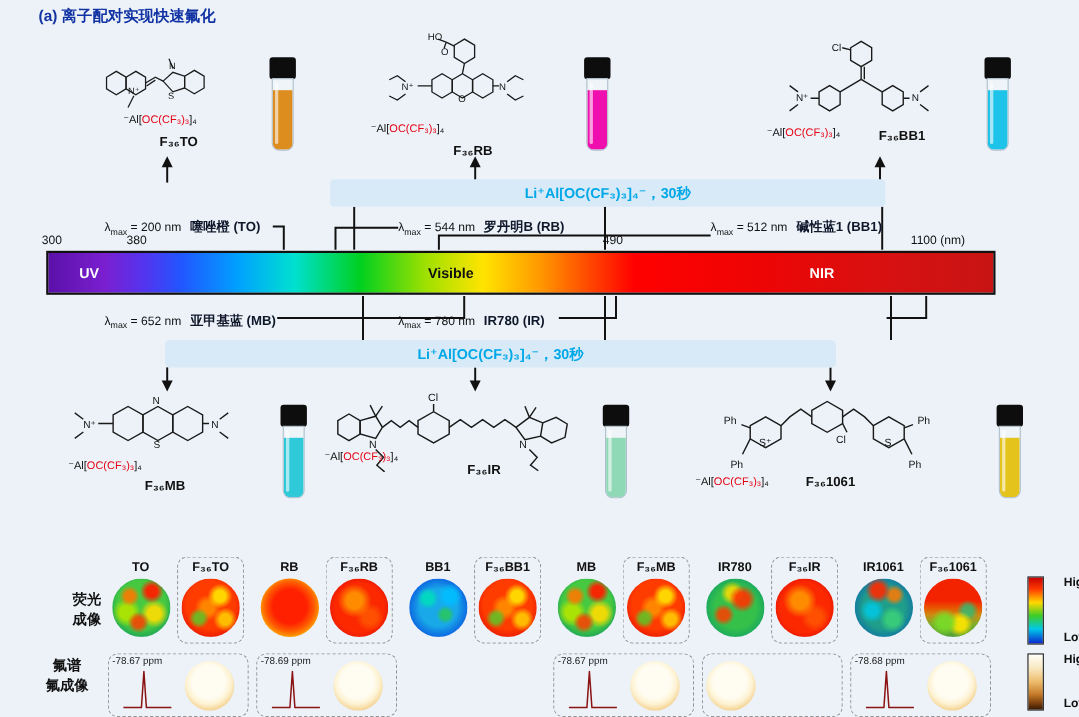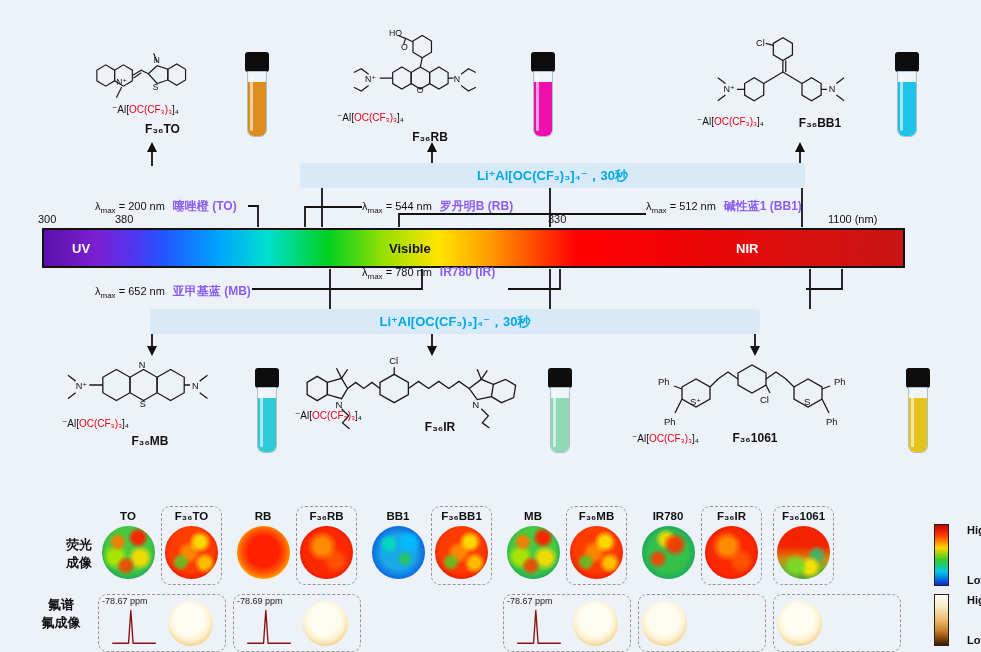--- a/index.html
+++ b/index.html
@@ -29,21 +29,21 @@
          background:rgba(255,255,255,.6);border-radius:2px;}
 
   
   .banner{position:absolute;background:#d8eaf7;border-radius:4px;text-align:center;
           font-size:13px;font-weight:bold;color:#00a8e8;line-height:25px;height:25px;}
 
   
   .lamrow{position:absolute;display:flex;gap:8px;align-items:baseline;white-space:nowrap;}
   .lam{font-size:11px;color:#111;}
   .lam sub{font-size:8px;}
-  .dye{font-size:12px;font-weight:bold;color:#8b5cf6;}
+  .dye{font-size:12px;font-weight:bold;color:#0f172a;}
 
   
   .tick{position:absolute;font-size:11px;color:#111;white-space:nowrap;}
   #spectrum{position:absolute;left:42px;top:228px;width:863px;height:40px;border:2px solid #111;
     background:linear-gradient(90deg,#5b10a8 0%,#7a1fd0 6%,#5533ee 10%,#2255ff 14%,#00a0ff 20%,
       #00e0d0 26%,#00d020 33%,#a0e000 40%,#ffe400 46%,#ff9900 52%,#ff3c00 58%,#ff0000 62%,
       #ee0404 75%,#d81010 88%,#c81414 100%);}
   .region{position:absolute;top:50%;transform:translateY(-50%);font-size:13px;font-weight:bold;}
 
   
@@ -141,20 +141,21 @@
     <g fill="#111">
       <polygon points="147,152 157,152 152,142"></polygon>
         <polygon points="427,152 437,152 432,142"></polygon>
         <polygon points="795,152 805,152 800,142"></polygon>
       <polygon points="147,346 157,346 152,356"></polygon>
         <polygon points="427,346 437,346 432,356"></polygon>
         <polygon points="750,346 760,346 755,356"></polygon>
     </g>
   </svg>
 
+  <div class="sec-title" style="left:35px;top:6px">(a) 离子配对实现快速氟化</div>
 
   <div class="molgroup" style="left:60px;top:30px;width:215px;height:135px">
     <svg class="struct" style="left:30px;top:18px" width="145" height="55" viewBox="0 0 160 62">
       <path d="M6,25 L16,19 L26,25 L26,37 L16,43 L6,37 Z"></path>
       <path d="M26,25 L36,19 L46,25 L46,37 L36,43 L26,37 Z"></path>
       <path d="M46,31 L56,25 L64,29 M47,34 L56,28"></path>
       <path d="M64,29 L74,20 L86,24 L86,36 L74,40 Z"></path>
       <path d="M86,24 L96,18 L106,24 L106,36 L96,42 L86,36 Z"></path>
       <path d="M34,44 L28,56"></path>
       <path d="M74,16 L70,6"></path>
@@ -239,34 +240,34 @@
     <span class="lam"><span>λ</span><sub>max</sub><span> = 544 nm</span></span>
     <span class="dye">罗丹明B (RB)</span>
   </div>
   <div class="lamrow" style="left:646px;top:198px">
     <span class="lam"><span>λ</span><sub>max</sub><span> = 512 nm</span></span>
     <span class="dye">碱性蓝1 (BB1)</span>
   </div>
 
   <span class="tick" style="left:38px;top:213px">300</span>
   <span class="tick" style="left:115px;top:213px">380</span>
-  <span class="tick" style="left:548px;top:213px">330</span>
+  <span class="tick" style="left:548px;top:213px">490</span>
   <span class="tick" style="left:828px;top:213px">1100 (nm)</span>
 
   <div id="spectrum">
     <span class="region" style="left:28px;color:#fff">UV</span>
     <span class="region" style="left:345px;color:#111">Visible</span>
     <span class="region" style="left:692px;color:#fff">NIR</span>
   </div>
 
   <div class="lamrow" style="left:95px;top:283px">
     <span class="lam"><span>λ</span><sub>max</sub><span> = 652 nm</span></span>
     <span class="dye">亚甲基蓝 (MB)</span>
   </div>
-  <div class="lamrow" style="left:362px;top:265px">
+  <div class="lamrow" style="left:362px;top:284px">
     <span class="lam"><span>λ</span><sub>max</sub><span> = 780 nm</span></span>
     <span class="dye">IR780 (IR)</span>
   </div>
 
   <div class="banner" style="left:150px;top:309px;width:610px">Li⁺Al[OC(CF₃)₃]₄⁻，30秒</div>
 
   <div class="molgroup" style="left:50px;top:352px;width:225px;height:105px">
     <svg class="struct" style="left:5px;top:2px" width="210" height="62" viewBox="0 0 210 64">
       <path d="M46,24 L60,16 L74,24 L74,40 L60,48 L46,40 Z"></path>
       <path d="M74,24 L88,16 L102,24 L102,40 L88,48 L74,40 Z"></path>
@@ -450,26 +451,36 @@
         <div class="fc" data-palette="jetC"></div>
       </div>
     </div>
     <div class="pair-bottom">
       <div class="nc"></div>
     </div>
   </div>
 
   <div class="bgroup" style="left:773px">
     <div class="pair-top">
+      <div class="bcol plainc">
+        <div class="bhead">IR1061</div>
+        <div class="fc" data-palette="jetF"></div>
+      </div>
       <div class="bcol dashedc">
         <div class="bhead">F₃₆1061</div>
         <div class="fc" data-palette="jetG"></div>
       </div>
     </div>
     <div class="pair-bottom">
+      <div class="nmr">
+        <div class="ppm">-78.68 ppm</div>
+        <svg class="peak" width="64" height="40" viewBox="0 0 56 44">
+            <polyline points="4,41 22,41 24.5,5 27,41 52,41" fill="none" stroke="#8b1212" stroke-width="1.5" stroke-linejoin="round"></polyline>
+          </svg>
+      </div>
       <div class="nc"></div>
     </div>
   </div>
 
   <div class="cbar-wrap" style="left:934px;top:524px">
     <div class="cbar cbar-jet" style="height:62px"></div>
     <div class="cbar-labels" style="height:62px">
       <span>High</span>
       <span>Low</span>
     </div>

